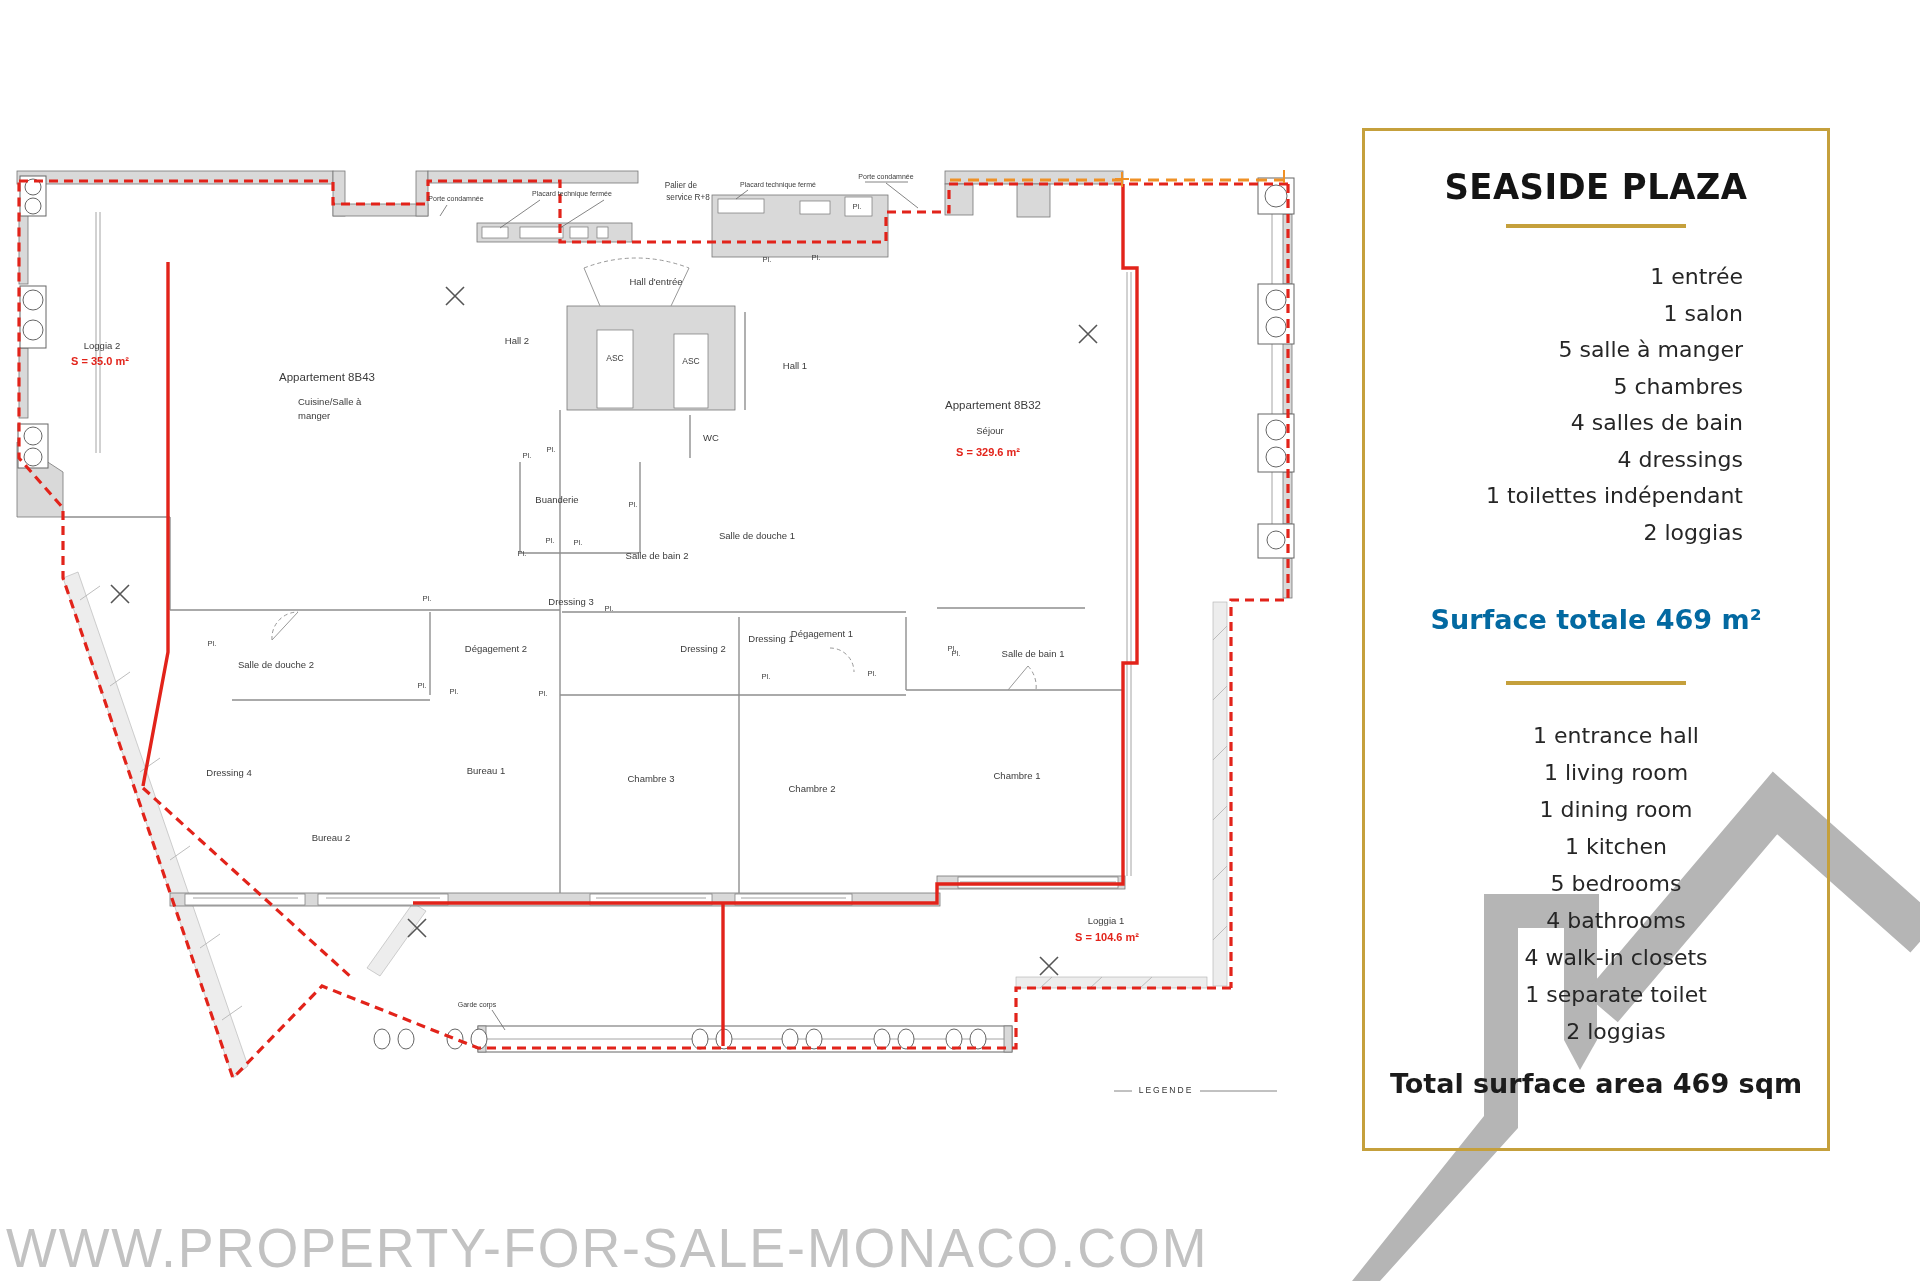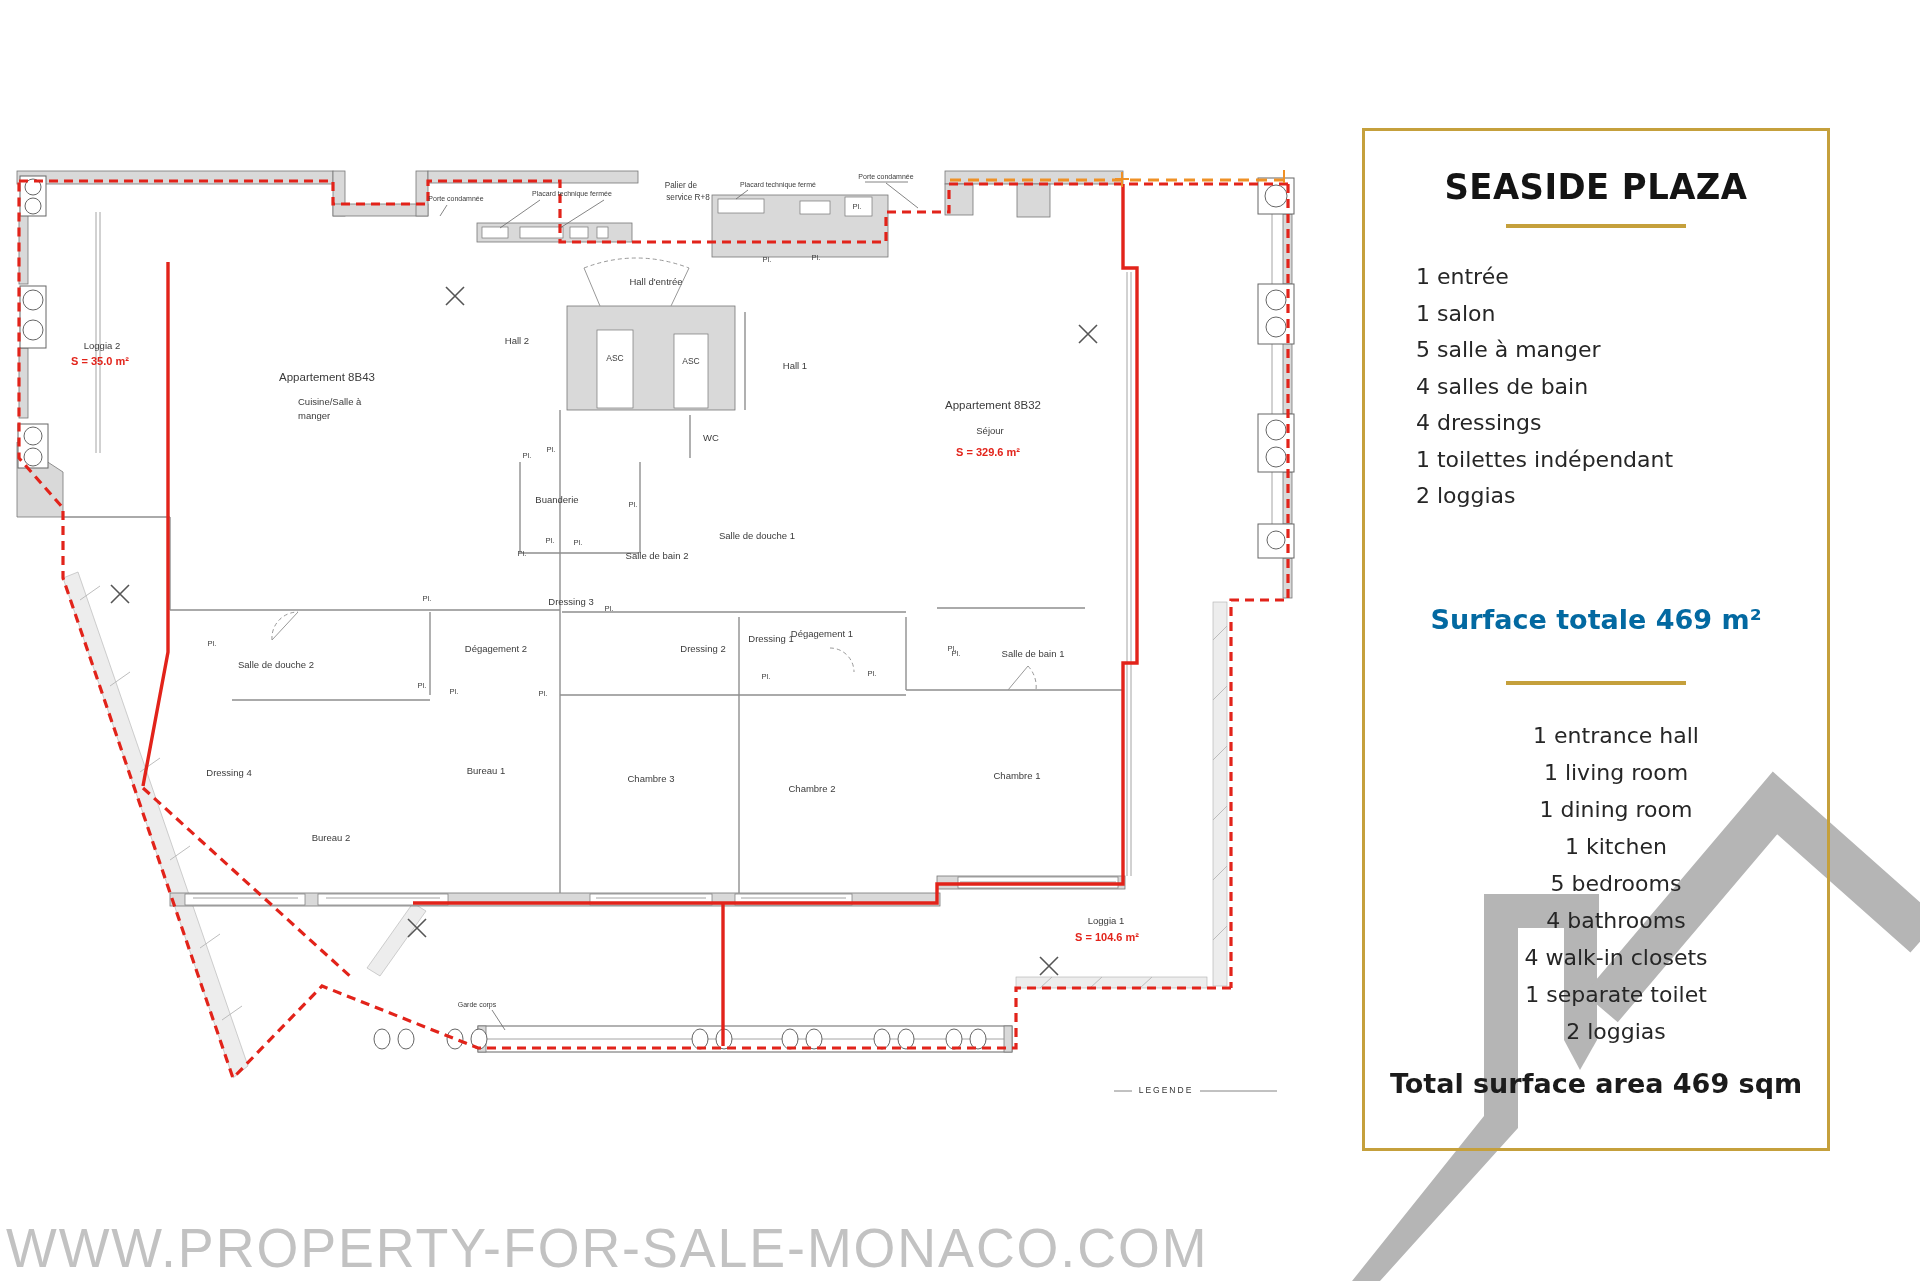--- a/index.html
+++ b/index.html
@@ -38,21 +38,21 @@
 
   
   #panel-box{position:absolute;left:1362px;top:128px;width:462px;height:1017px;
              border:3px solid var(--gold);background:transparent;}
   #panel-title{position:absolute;left:1366px;top:166px;width:460px;text-align:center;
                font-family:"DejaVu Sans",sans-serif;font-size:36px;font-weight:800;
                letter-spacing:.5px;color:#141414;transform:scaleX(.94);transform-origin:center;}
   .gold-rule{position:absolute;left:1506px;width:180px;height:4px;background:var(--gold);}
   #rule-title{top:224px;}
   #rule-mid{top:681px;}
-  #panel-list-fr{position:absolute;left:1416px;top:259px;width:377px;text-align:left;
+  #panel-list-fr{position:absolute;left:1366px;top:259px;width:377px;text-align:right;
                  font-family:"DejaVu Sans",sans-serif;font-size:22px;color:#262626;line-height:36.5px;}
   #panel-surface-fr{position:absolute;left:1366px;top:604px;width:460px;text-align:center;
                  font-family:"DejaVu Sans",sans-serif;font-size:27px;font-weight:bold;color:#0369a1;}
   #panel-list-en{position:absolute;left:1366px;top:717px;width:460px;text-align:center;
                  font-family:"DejaVu Sans",sans-serif;font-size:22px;color:#262626;line-height:37px;padding-left:20px;}
   #panel-surface-en{position:absolute;left:1366px;top:1068px;width:460px;text-align:center;
                  font-family:"DejaVu Sans",sans-serif;font-size:27px;font-weight:bold;color:#1b1b1b;}
 
   
   #watermark{position:absolute;left:6px;top:1215px;font-family:"Liberation Sans",sans-serif;
@@ -292,20 +292,21 @@
     </g>
   </svg>
 
   <div id="panel-box"></div>
   <div id="panel-title">SEASIDE PLAZA</div>
   <div class="gold-rule" id="rule-title"></div>
   <div id="panel-list-fr">
       <div>1 entrée</div>
       <div>1 salon</div>
       <div>5 salle à manger</div>
+      <div>5 chambres</div>
       <div>4 salles de bain</div>
       <div>4 dressings</div>
       <div>1 toilettes indépendant</div>
       <div>2 loggias</div>
     </div>
   <div id="panel-surface-fr">Surface totale 469 m²</div>
   <div class="gold-rule" id="rule-mid"></div>
   <div id="panel-list-en">
       <div>1 entrance hall</div>
       <div>1 living room</div>

